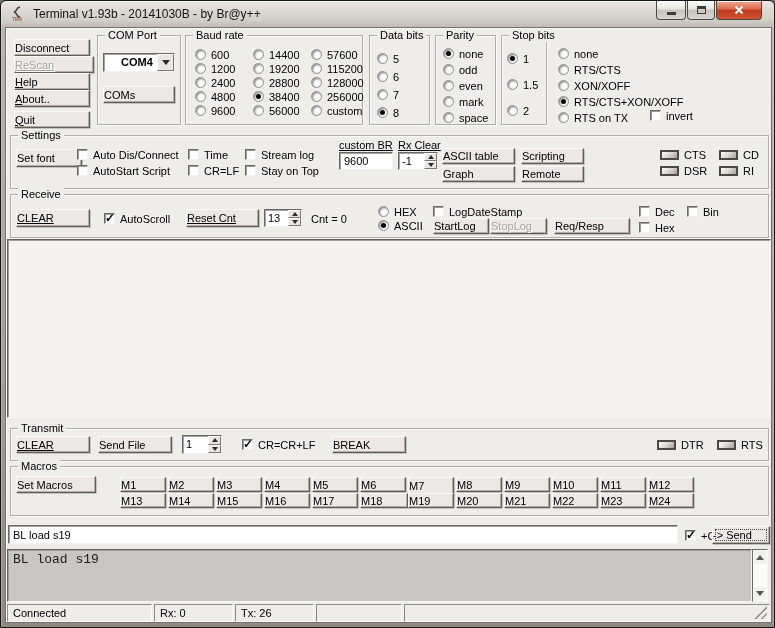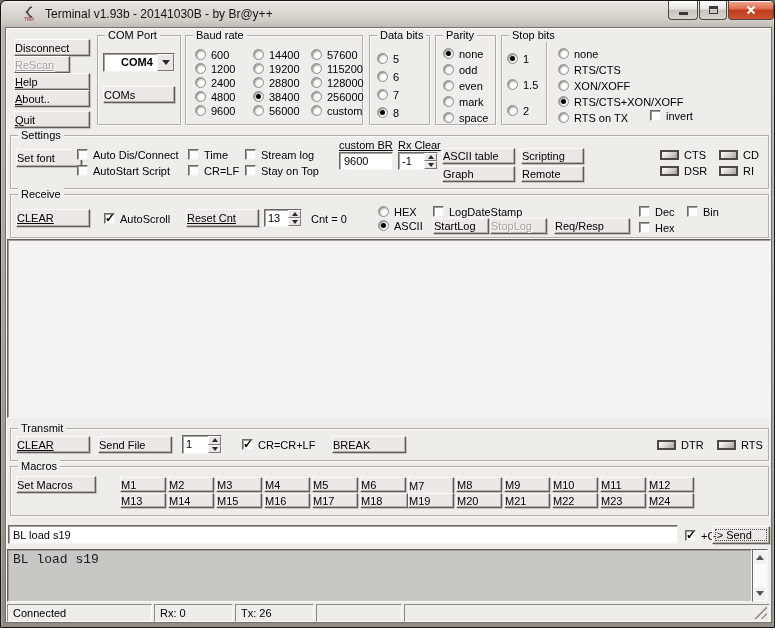--- a/index.html
+++ b/index.html
@@ -3,21 +3,21 @@
 <meta charset="utf-8">
 <style>
   * { box-sizing: border-box; margin: 0; padding: 0; }
   body { margin:0; background:#6b6b6b; font-family:"Liberation Sans", sans-serif; }
   .window { position:relative; width:775px; height:628px;
     background:linear-gradient(180deg,#e9e6e1 0%,#d2cec8 3%,#bab6af 4.5%,#a5a19a 55%,#8f8b84 100%);
     border:1px solid #151515; border-radius:6px 6px 2px 2px; overflow:hidden;
     box-shadow: inset 0 1px 0 rgba(255,255,255,.55), inset 1px 0 0 rgba(255,255,255,.25), inset -1px 0 0 rgba(255,255,255,.25); }
 
   
-  .titlebar { position:absolute; left:0; top:0; right:0; height:26px;margin-left:12px; }
+  .titlebar { position:absolute; left:0; top:0; right:0; height:26px; }
   .app-icon { position:absolute; left:9px; top:5px; width:16px; height:16px; }
   .title-text { position:absolute; left:32px; top:6px; font-size:12px; color:#151515; white-space:nowrap; }
   .winbtn { position:absolute; top:0; height:19px; border:1px solid #4d4a45; border-top:none;
     border-radius:0 0 4px 4px; display:flex; align-items:center; justify-content:center;
     background:linear-gradient(180deg,#fcfbfa 0%,#e8e5e0 45%,#c7c3bc 50%,#d9d5cf 100%);
     box-shadow: inset 0 1px 0 rgba(255,255,255,.9); }
   .winbtn.closeb { background:linear-gradient(180deg,#f2a894 0%,#dd6a4d 45%,#bf3a1e 50%,#cf5230 100%); }
   .glyph-min { width:9px; height:3px; background:#3a3a3a; margin-top:7px; }
   .glyph-max { width:9px; height:8px; border:1px solid #3a3a3a; border-top:3px solid #3a3a3a; background:transparent; }
 
@@ -133,21 +133,21 @@
     <div class="gb" style="left:4px;top:400px;width:759px;height:33px">
       <span class="gl">Transmit</span>
       </div>
     <div class="gb" style="left:4px;top:438px;width:759px;height:50px">
       <span class="gl">Macros</span>
       </div>
 
     <div class="btn" style="left:8px;top:11px;width:76px;height:17px">
         <span>Disconnect</span>
       </div>
-    <div class="btn dis" style="left:8px;top:28px;width:56px;height:17px">
+    <div class="btn dis" style="left:8px;top:28px;width:80px;height:17px">
         <span class="u">ReScan</span>
       </div>
     <div class="btn" style="left:8px;top:45px;width:76px;height:17px">
         <span class="uf">Help</span>
       </div>
     <div class="btn" style="left:8px;top:62px;width:76px;height:17px">
         <span class="uf">About..</span>
       </div>
     <div class="btn" style="left:8px;top:83px;width:76px;height:17px">
         <span class="uf">Quit</span>

